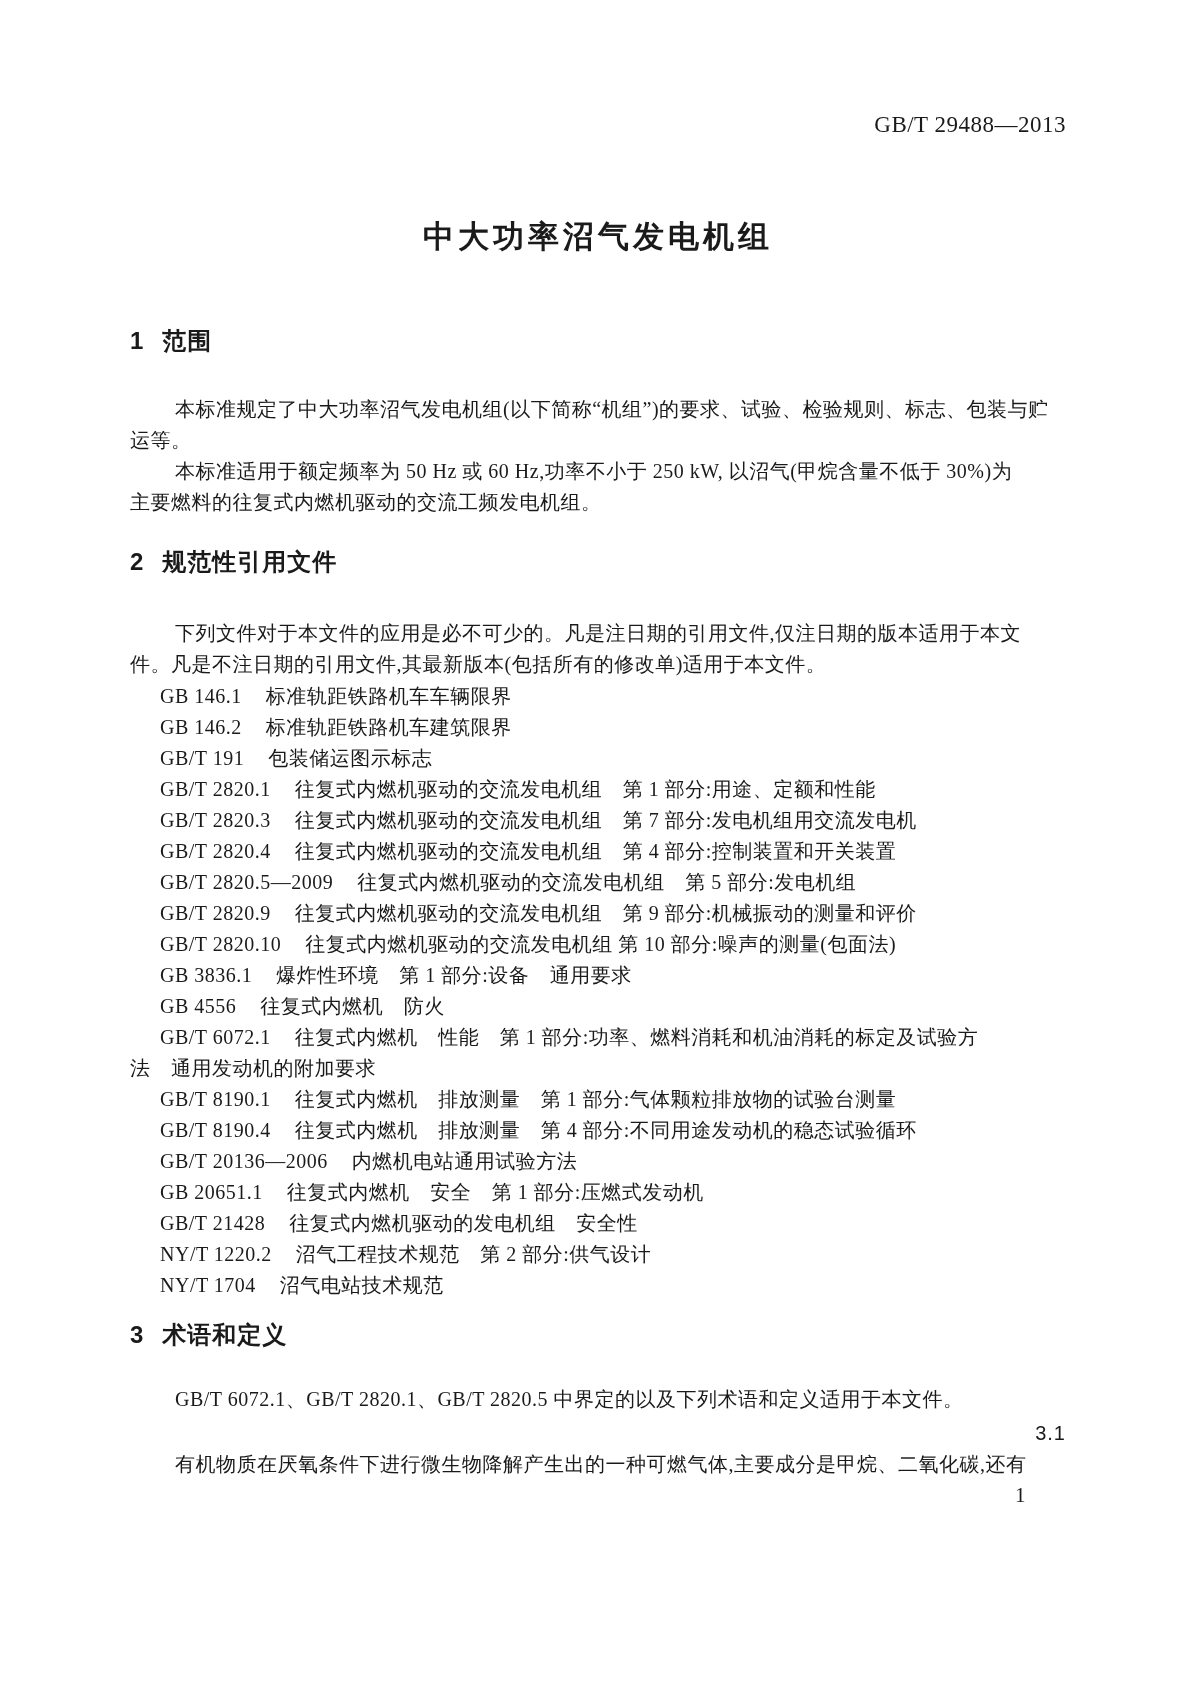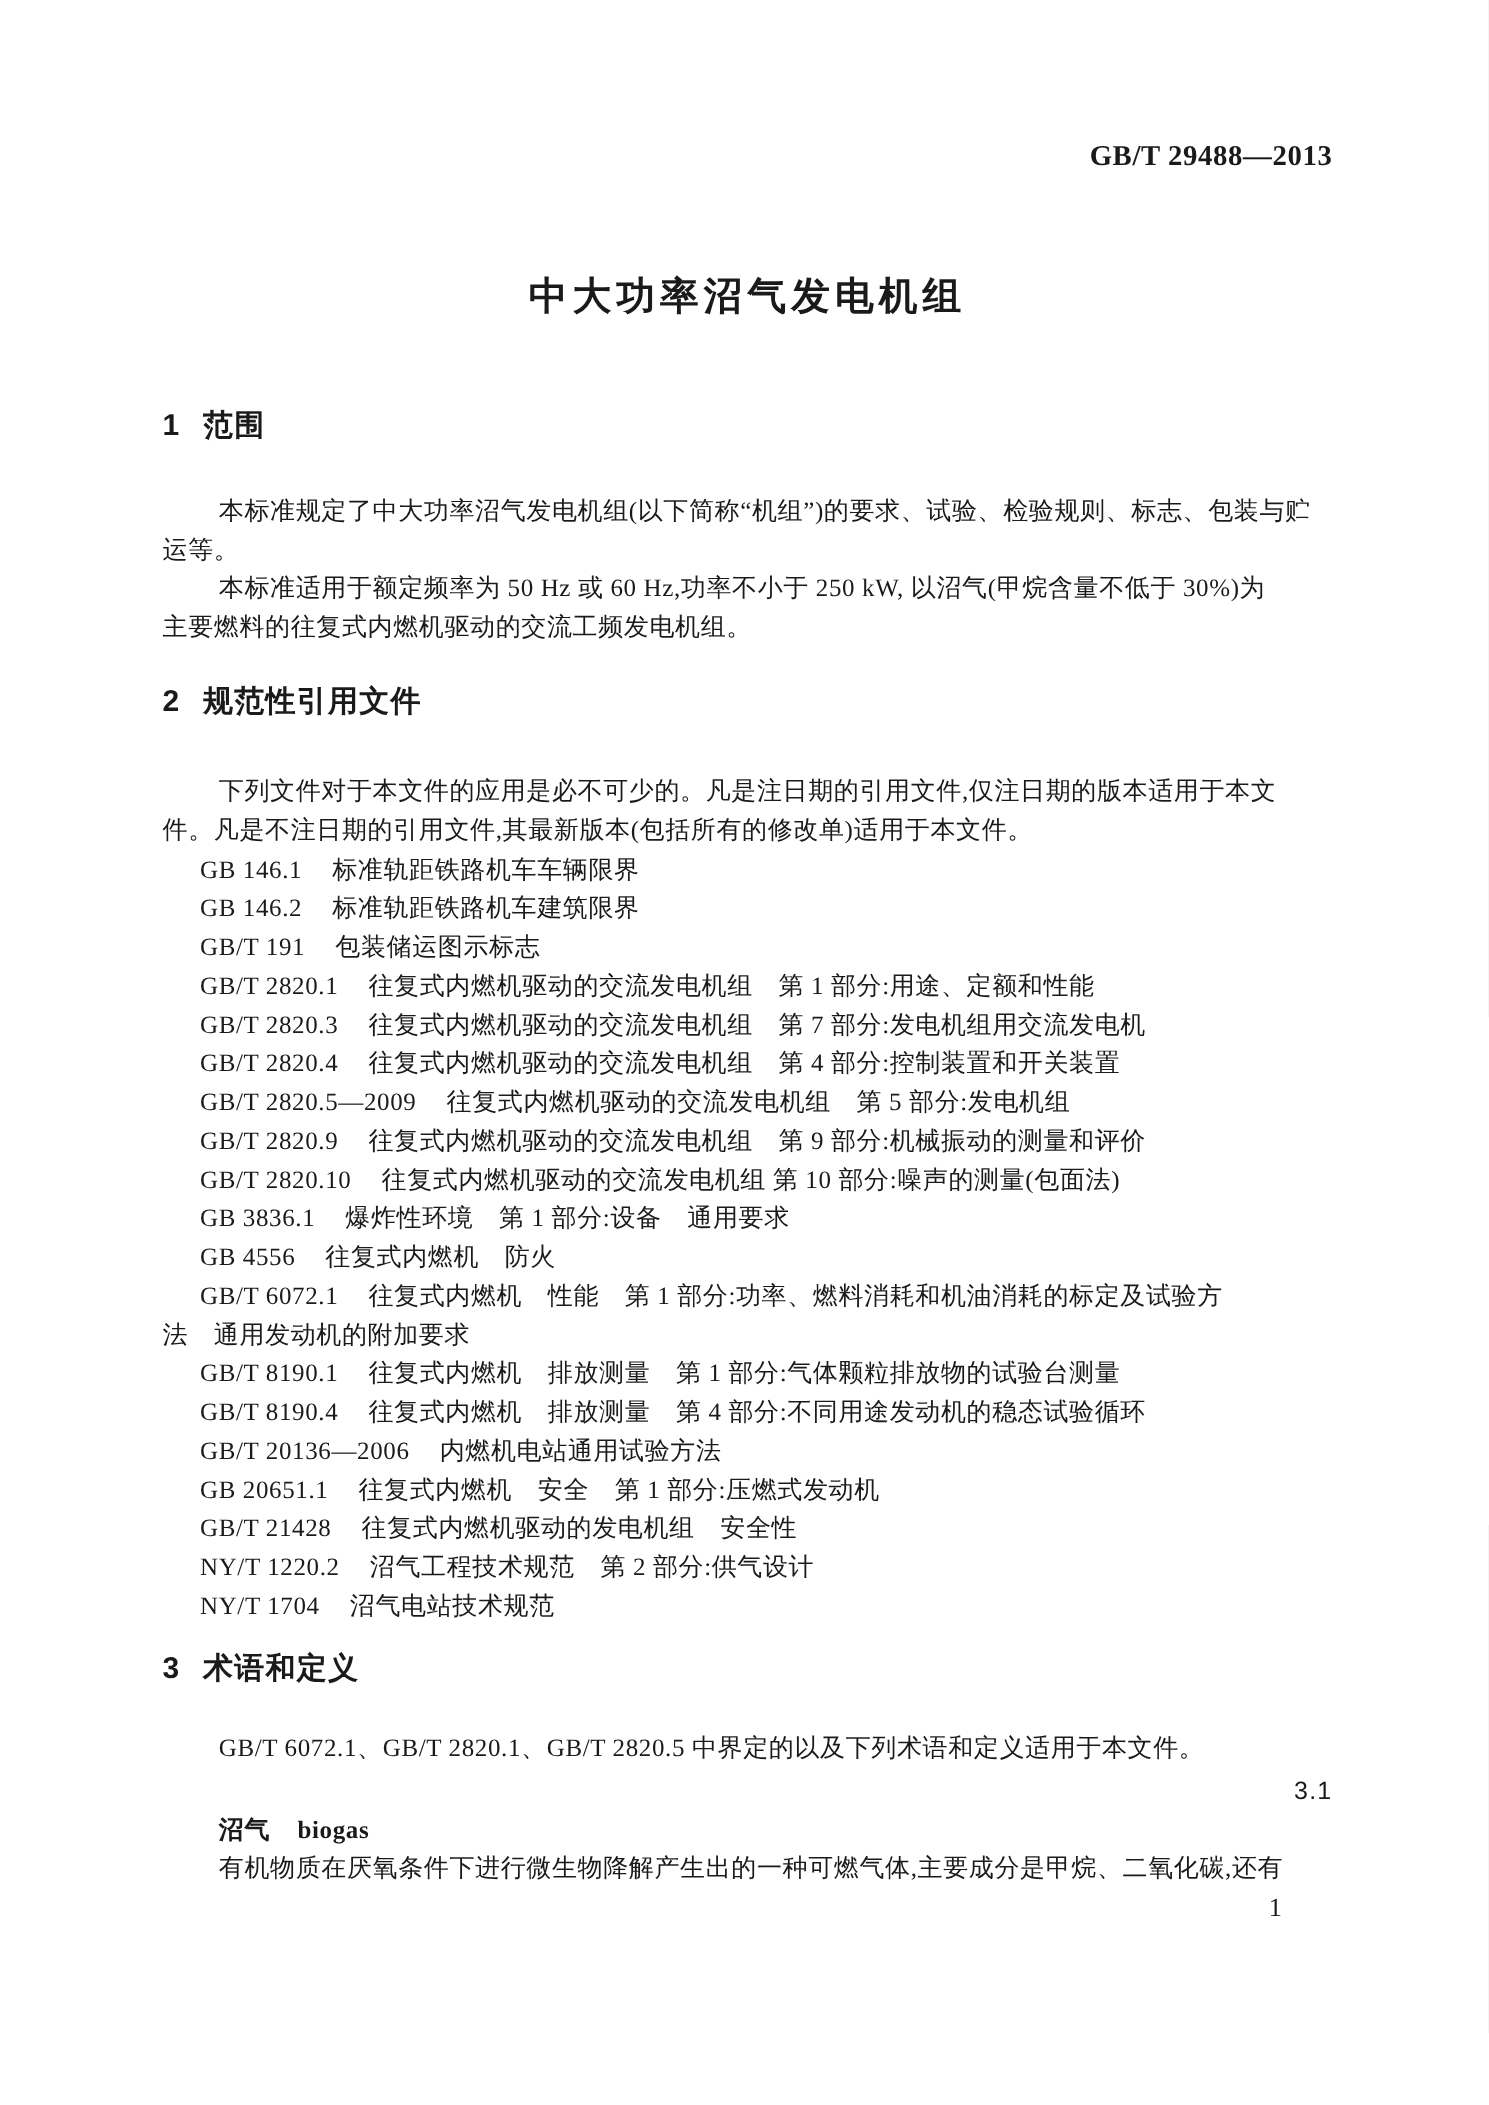--- a/index.html
+++ b/index.html
@@ -15,21 +15,21 @@
     font-family:"Liberation Serif","DejaVu Serif",serif;
     font-size:20px;
     line-height:31px;
     letter-spacing:0.5px;
   }
   .line{white-space:nowrap;}
   .indent{text-indent:45px;}
 
   .page-header{
     text-align:right;
-    font-weight:700;
+    font-weight:400;
     font-size:23px;
     line-height:26px;
     letter-spacing:0.5px;
   }
   .doc-title{
     margin-top:78px;
     text-align:center;
     font-family:"Liberation Sans","DejaVu Sans",sans-serif;
     font-weight:700;
     font-size:31px;
@@ -188,21 +188,18 @@
 </div>
 
   <div class="sec-heading" id="sec3-heading">
     <span class="sec-num">3</span><span>术语和定义</span>
   </div>
 
   <div class="line indent" id="terms-intro">GB/T 6072.1、GB/T 2820.1、GB/T 2820.5 中界定的以及下列术语和定义适用于本文件。</div>
 
   <div class="term-num">3.1</div>
 
-  <div class="term-line">
-    <span class="term-zh">沼气</span><span class="term-en">biogas</span>
-  </div>
 
   <div class="def-line">有机物质在厌氧条件下进行微生物降解产生出的一种可燃气体,主要成分是甲烷、二氧化碳,还有</div>
 
   <div class="page-number">1</div>
 
 </div>
 
 </body></html>

